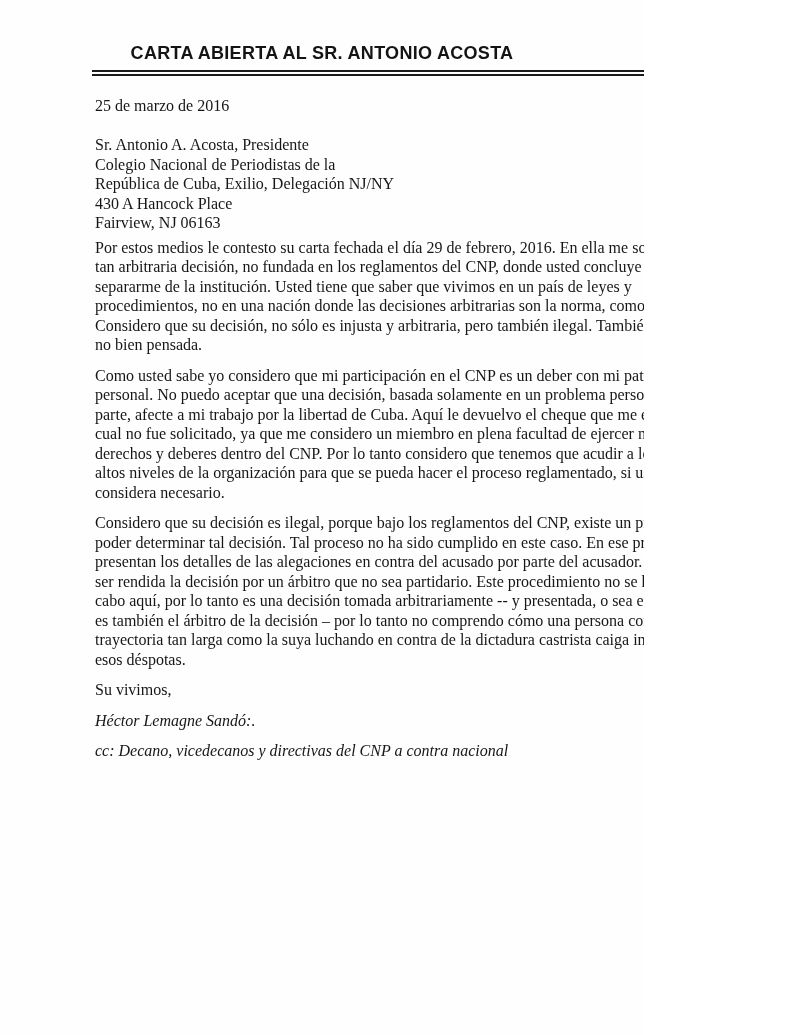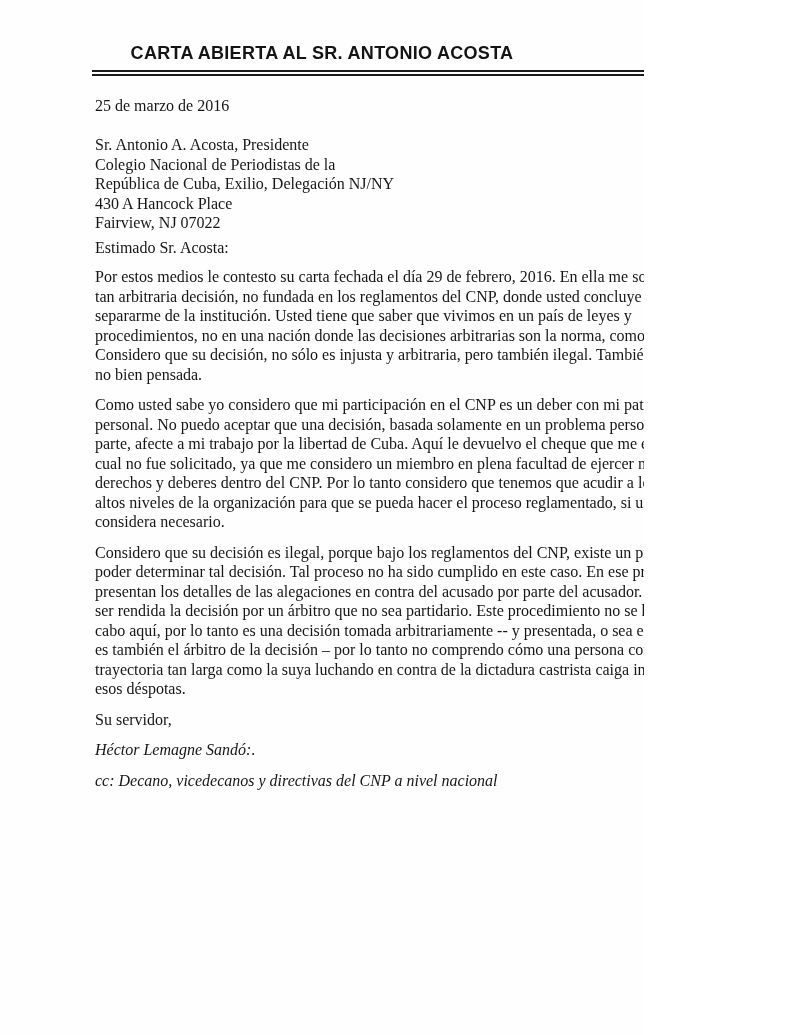--- a/index.html
+++ b/index.html
@@ -66,23 +66,22 @@
   <div class="doc-title">CARTA ABIERTA AL SR. ANTONIO ACOSTA</div>
   <div class="title-rule"></div>
 
   <div class="letter-body">
     <div class="block date-line">25 de marzo de 2016</div>
 
     <div class="block address-block">Sr. Antonio A. Acosta, Presidente
 Colegio Nacional de Periodistas de la
 República de Cuba, Exilio, Delegación NJ/NY
 430 A Hancock Place
-Fairview, NJ 07022</div>
+Fairview, NJ 06163</div>
 
-    <div class="block salutation-line">Estimado Sr. Acosta:</div>
 
     <div class="block paragraph">Por estos medios le contesto su carta fechada el día 29 de febrero, 2016. En ella me sorprendió
 tan arbitraria decisión, no fundada en los reglamentos del CNP, donde usted concluye con
 separarme de la institución. Usted tiene que saber que vivimos en un país de leyes y
 procedimientos, no en una nación donde las decisiones arbitrarias son la norma, como en Cuba.
 Considero que su decisión, no sólo es injusta y arbitraria, pero también ilegal. También puede ser
 no bien pensada.</div>
 
     <div class="block paragraph">Como usted sabe yo considero que mi participación en el CNP es un deber con mi patria y no es
 personal. No puedo aceptar que una decisión, basada solamente en un problema personal de su
@@ -94,19 +93,19 @@
 
     <div class="block paragraph">Considero que su decisión es ilegal, porque bajo los reglamentos del CNP, existe un proceso para
 poder determinar tal decisión. Tal proceso no ha sido cumplido en este caso. En ese proceso se
 presentan los detalles de las alegaciones en contra del acusado por parte del acusador. Y tiene que
 ser rendida la decisión por un árbitro que no sea partidario. Este procedimiento no se ha llevado a
 cabo aquí, por lo tanto es una decisión tomada arbitrariamente -- y presentada, o sea el acusador
 es también el árbitro de la decisión – por lo tanto no comprendo cómo una persona con una
 trayectoria tan larga como la suya luchando en contra de la dictadura castrista caiga imitando a
 esos déspotas.</div>
 
-    <div class="block closing-line">Su servidor,</div>
+    <div class="block closing-line">Su vivimos,</div>
 
     <div class="block signature-line">Héctor Lemagne Sandó:.</div>
 
-    <div class="block cc-line">cc: Decano, vicedecanos y directivas del CNP a nivel nacional</div>
+    <div class="block cc-line">cc: Decano, vicedecanos y directivas del CNP a contra nacional</div>
   </div>
 </div>
 
 </body></html>

